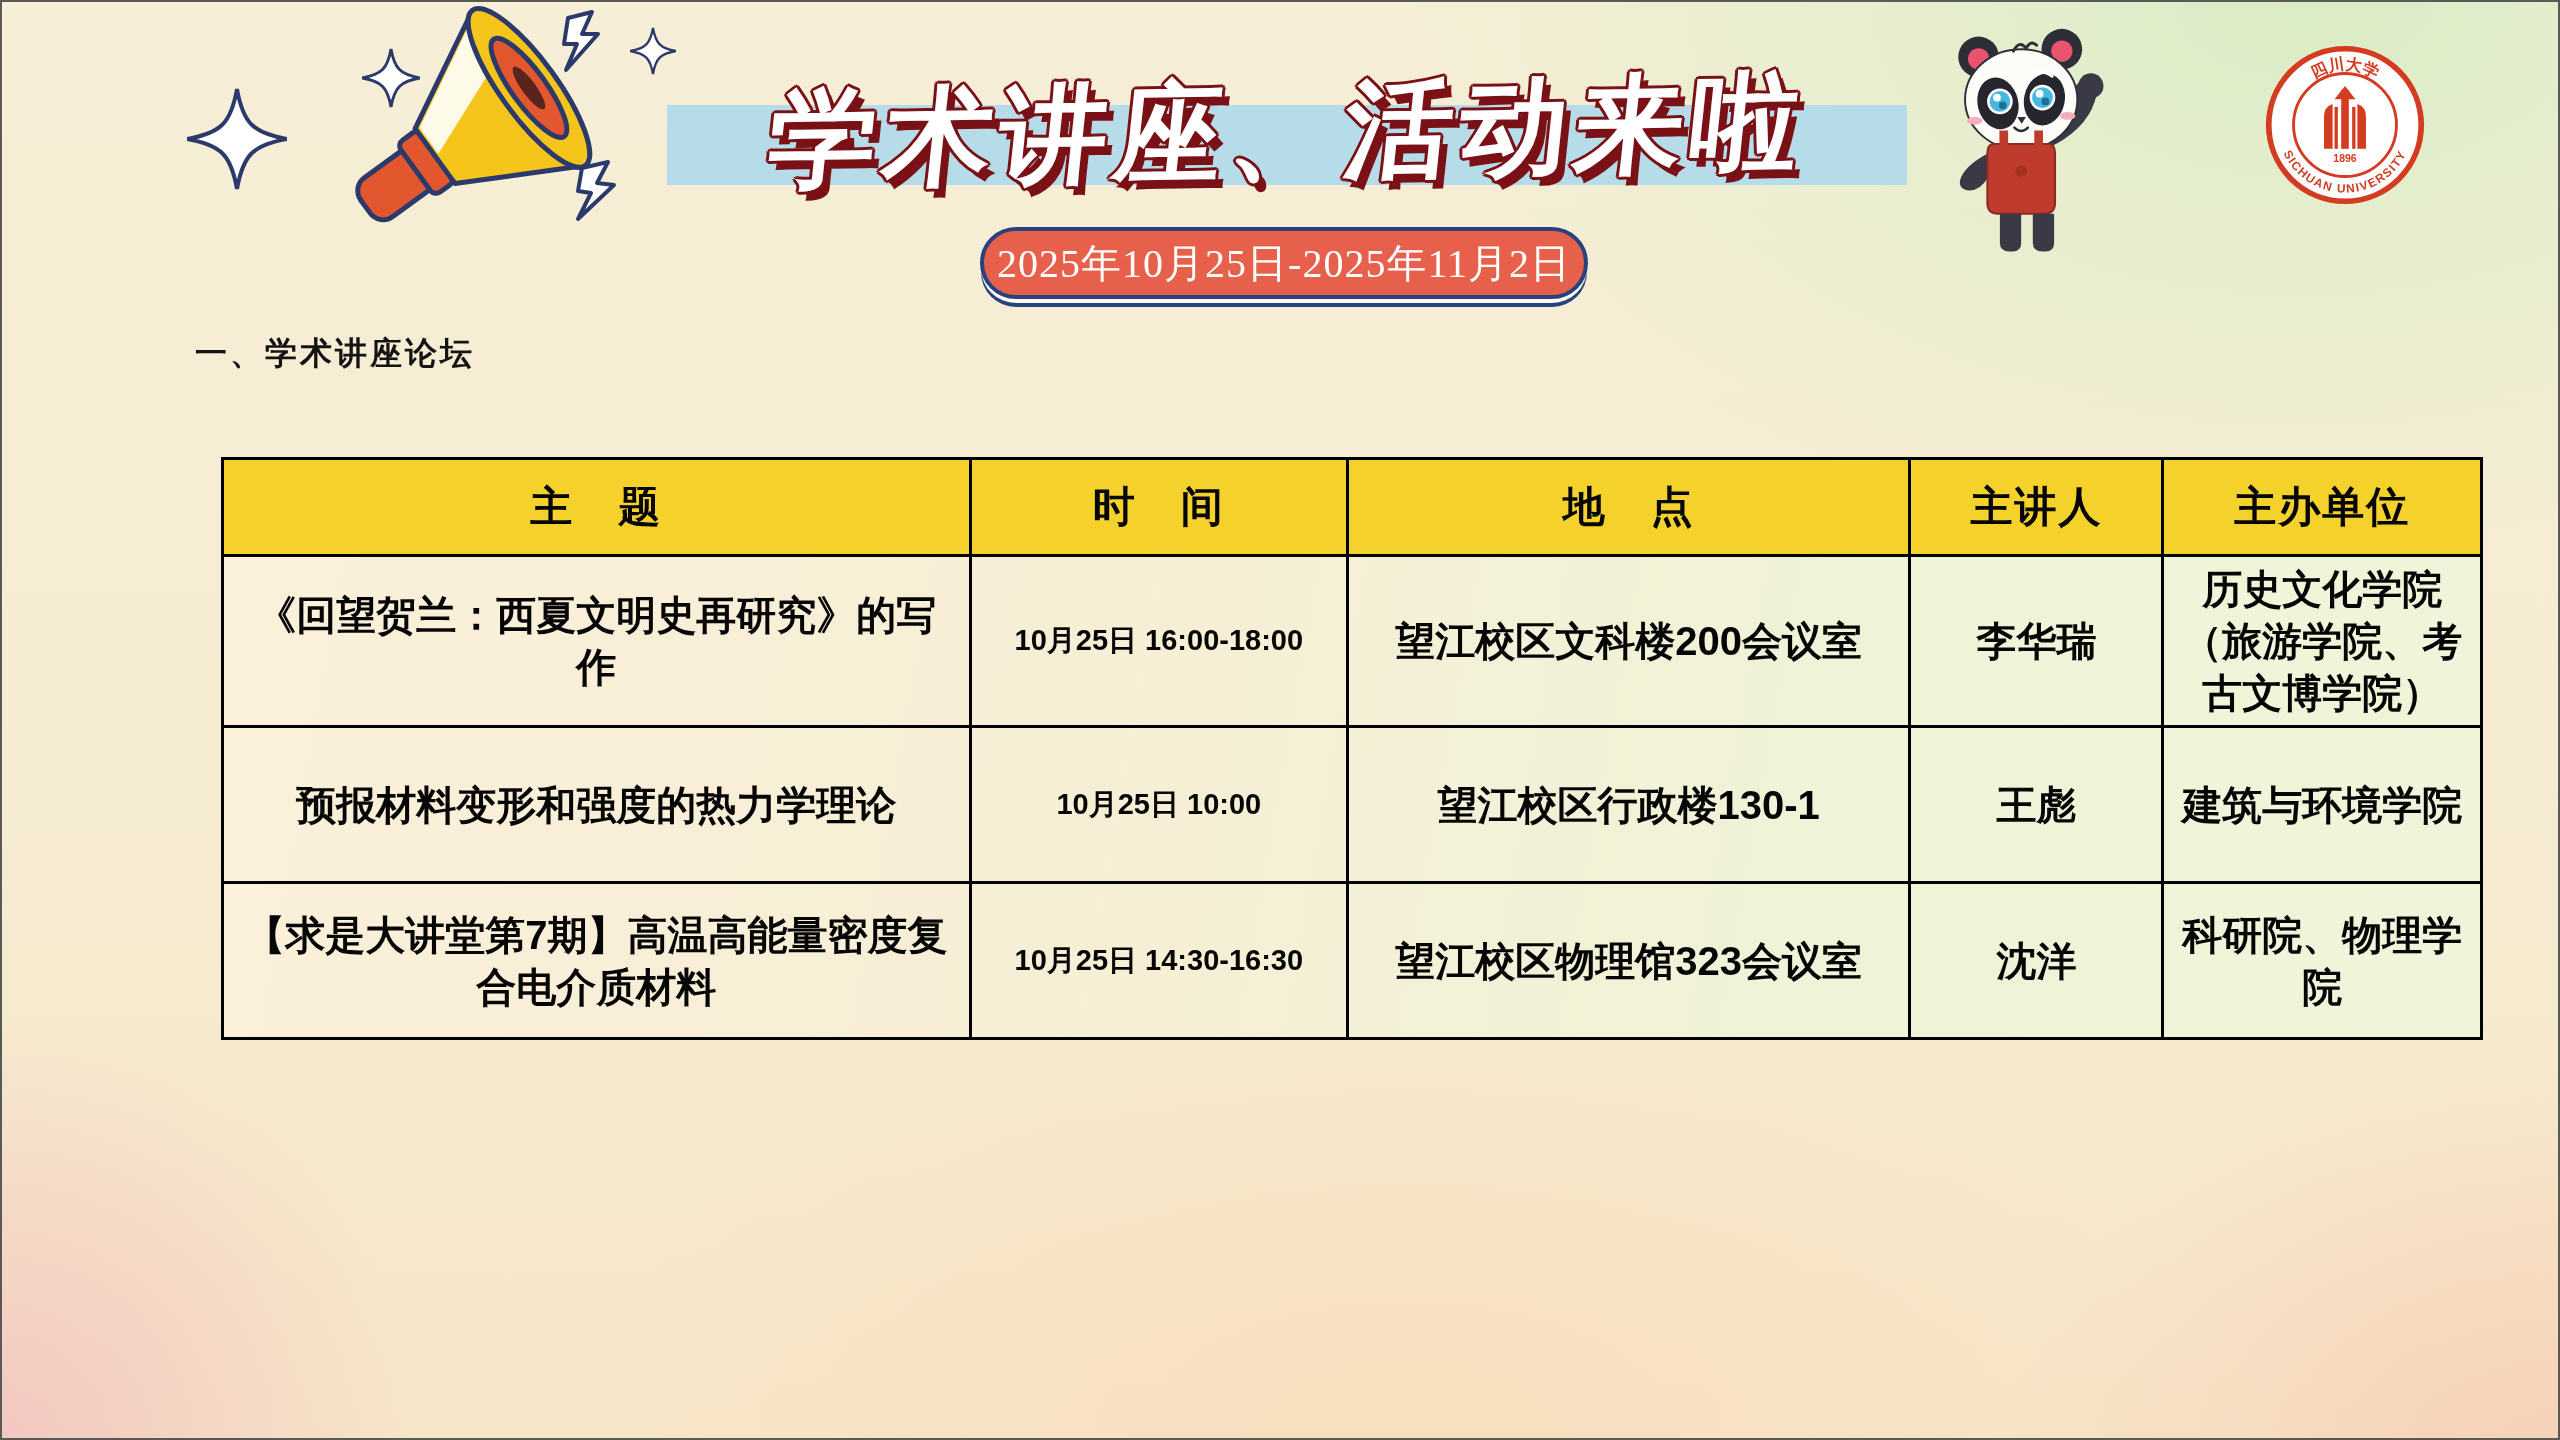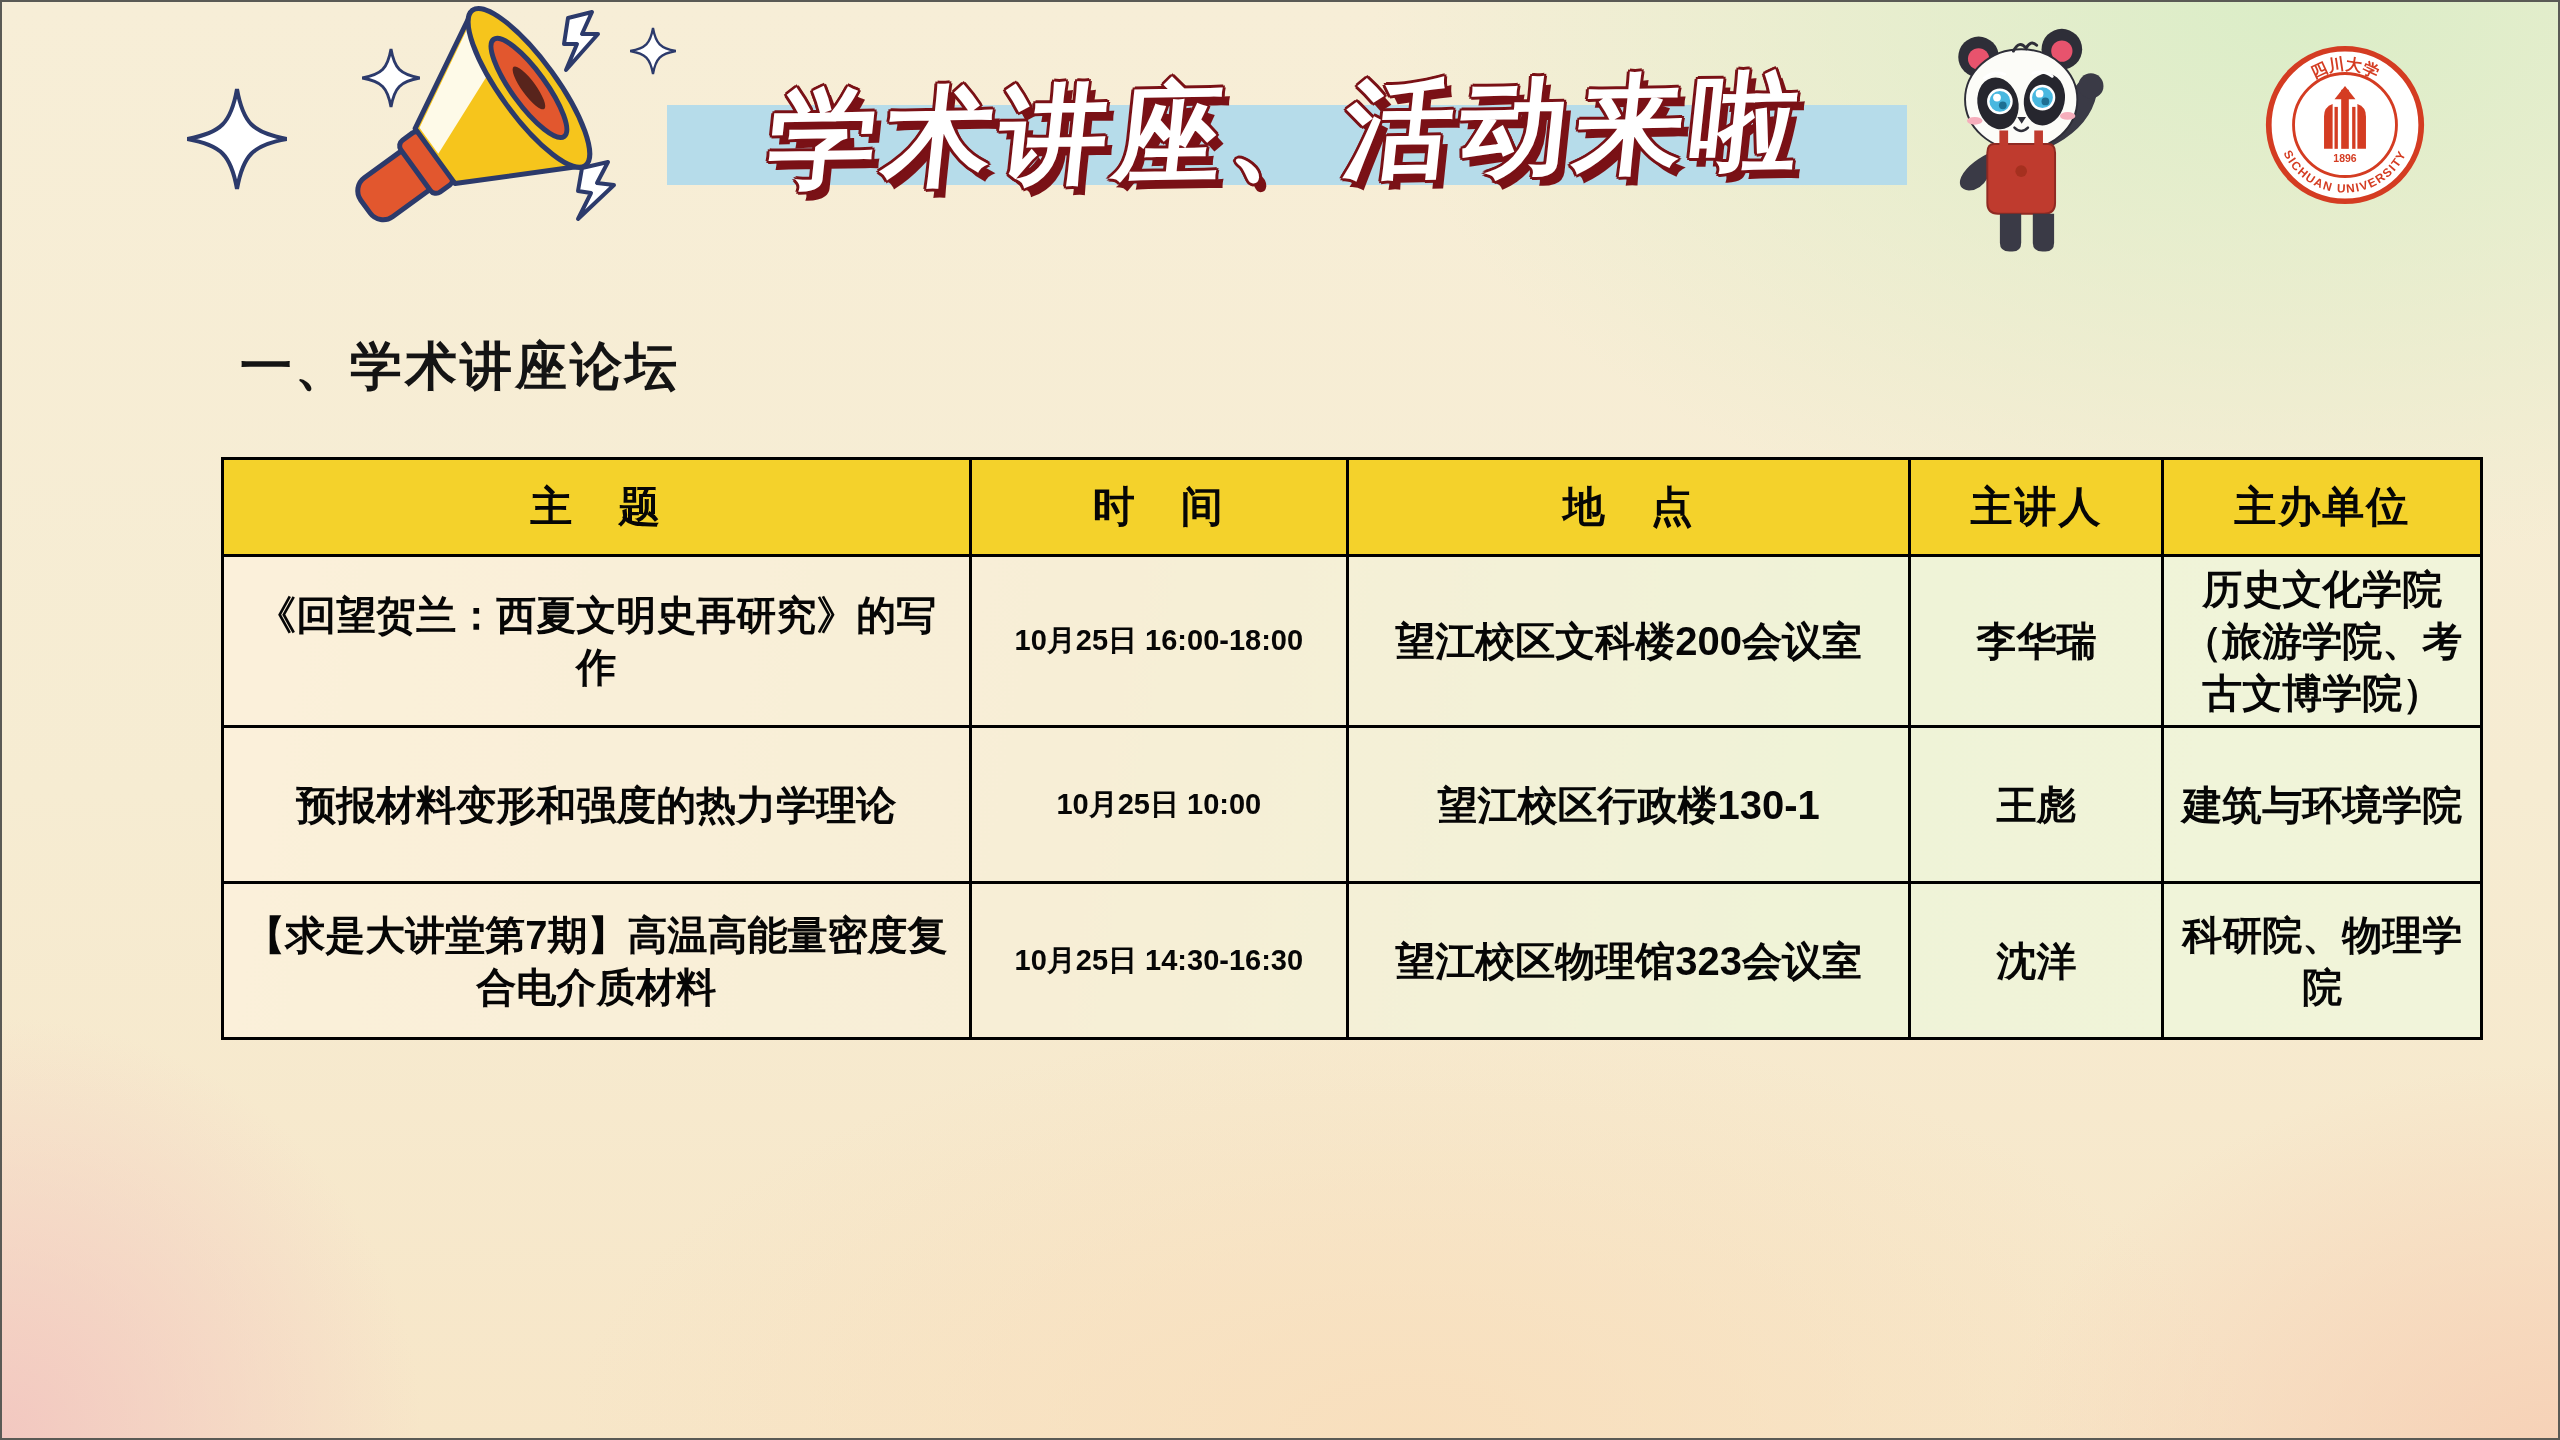--- a/index.html
+++ b/index.html
@@ -47,21 +47,21 @@
     box-shadow:0 5px 0 -1px #fdfbf4, 0 9px 0 -1px #27427c;
     display:flex;align-items:center;justify-content:center;
   }
   .date-badge span{
     font-family:"Liberation Serif","DejaVu Serif",serif;
     font-size:40px;color:#ffffff;letter-spacing:1px;white-space:nowrap;
   }
   
   .section-heading{
     position:absolute;left:193px;top:330px;
-    font-size:52px;font-weight:600;color:#141414;letter-spacing:3px;margin-left:45px;
+    font-size:32px;font-weight:600;color:#141414;letter-spacing:3px;
   }
   
   .lecture-table{
     position:absolute;left:175px;top:455px;width:2262px;
     border-collapse:collapse;table-layout:fixed;
     background:linear-gradient(100deg,#fbf0da 0%,#f7eed6 38%,#eff3d7 72%,#f1f4da 100%);
     margin-left:44px;
   }
   .lecture-table th,.lecture-table td{
     border:3px solid #000;text-align:center;vertical-align:middle;color:#060606;
@@ -100,20 +100,23 @@
       <ellipse cx="208" cy="120" rx="17" ry="60" fill="#e2572e"></ellipse>
       <ellipse cx="208" cy="120" rx="7" ry="26" fill="#58241c" stroke="none"></ellipse>
     </g>
     <path d="M236 16 l24 -6 l-10 22 l16 0 l-32 36 l11 -26 l-13 0 z" fill="#ffffff" stroke="#2c3a6b" stroke-width="4" stroke-linejoin="round"></path>
     <path d="M250 166 l26 -6 l-11 21 l17 2 l-36 34 l13 -26 l-13 -2 z" fill="#ffffff" stroke="#2c3a6b" stroke-width="4" stroke-linejoin="round"></path>
   </svg>
 
   <div class="title-banner"></div>
   <div class="title-text">学术讲座、活动来啦</div>
 
+  <div class="date-badge">
+    <span>2025年10月25日-2025年11月2日</span>
+  </div>
 
   <svg class="panda" viewBox="0 0 180 250">
     <circle cx="40" cy="34" r="21" fill="#2e2e38"></circle>
       <circle cx="40" cy="36" r="11" fill="#e8536d"></circle>
     <circle cx="126" cy="26" r="21" fill="#2e2e38"></circle>
       <circle cx="126" cy="28" r="11" fill="#e8536d"></circle>
     <path d="M112 128 Q150 110 160 80 Q166 62 154 58 Q144 55 137 70 Q124 98 100 112 Z" fill="#3a3a46"></path>
     <circle cx="156" cy="64" r="13" fill="#3a3a46"></circle>
     <ellipse cx="84" cy="78" rx="58" ry="52" fill="#fcfcf8" stroke="#2e2e38" stroke-width="2"></ellipse>
     <path d="M76 28 q6 -12 13 -3 q5 -9 11 -3" fill="none" stroke="#2e2e38" stroke-width="3" stroke-linecap="round"></path>

